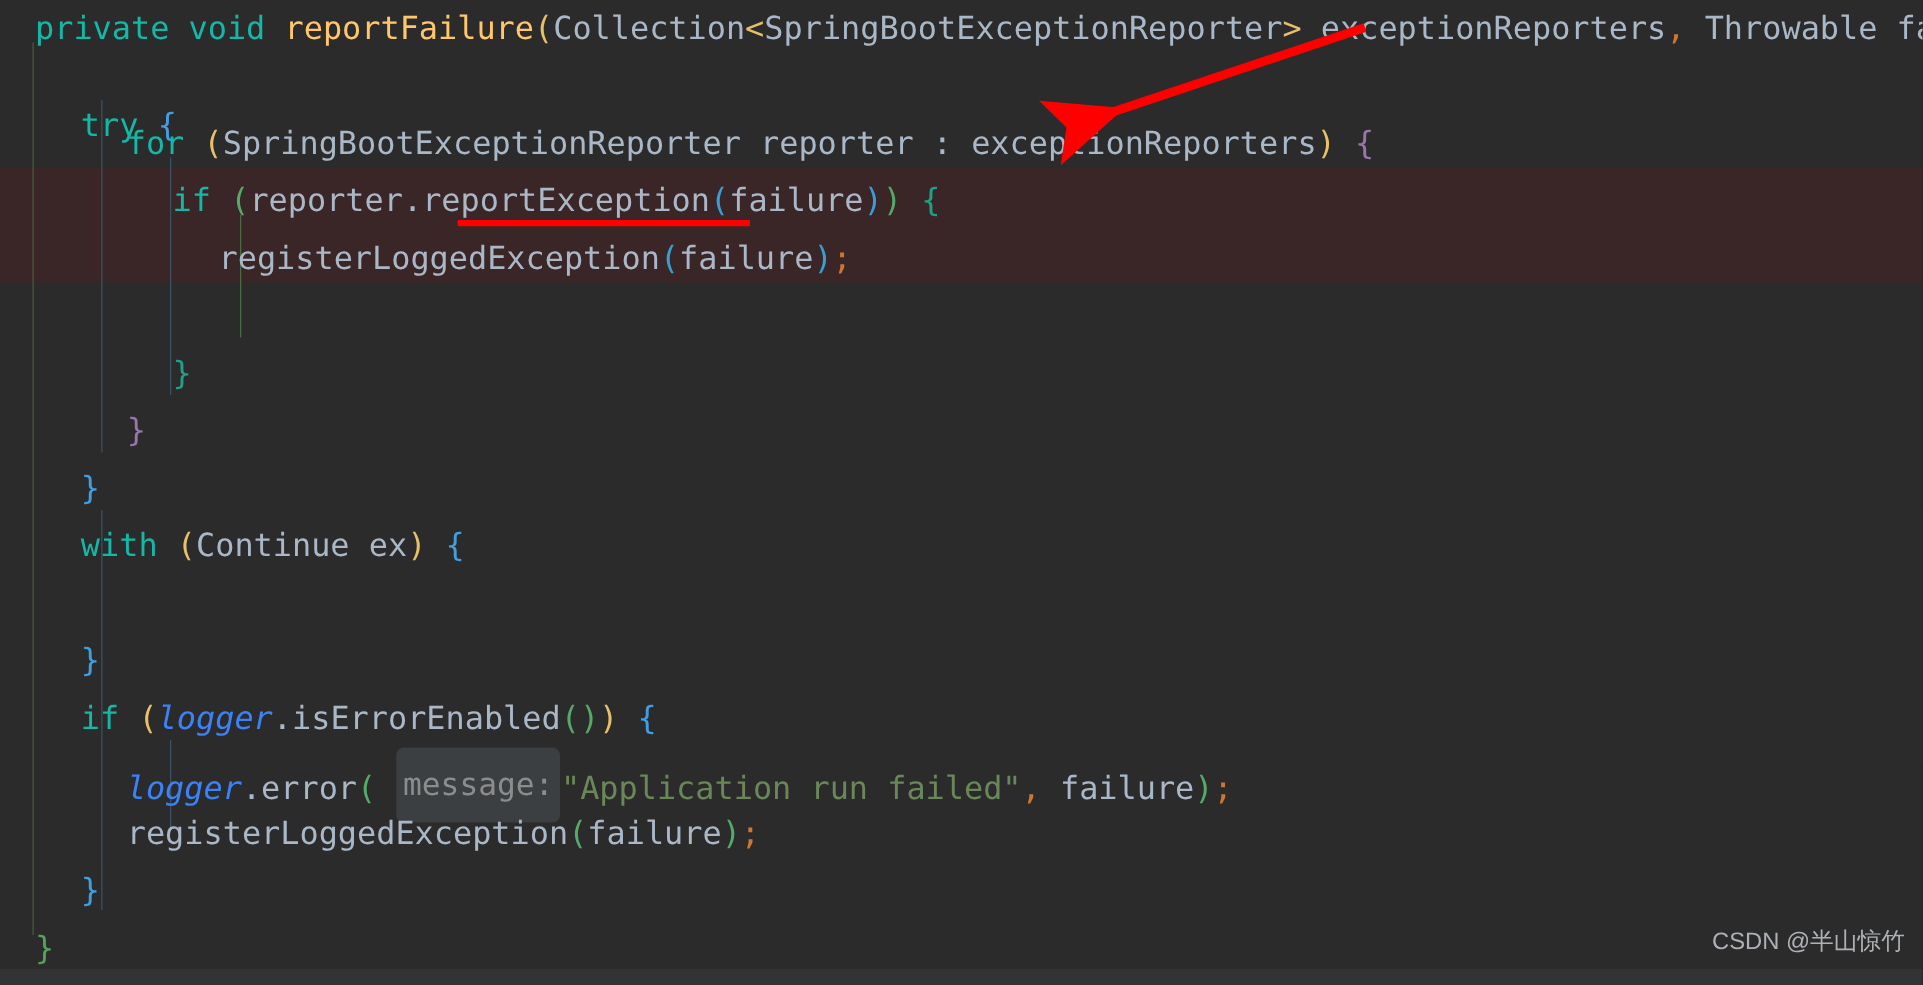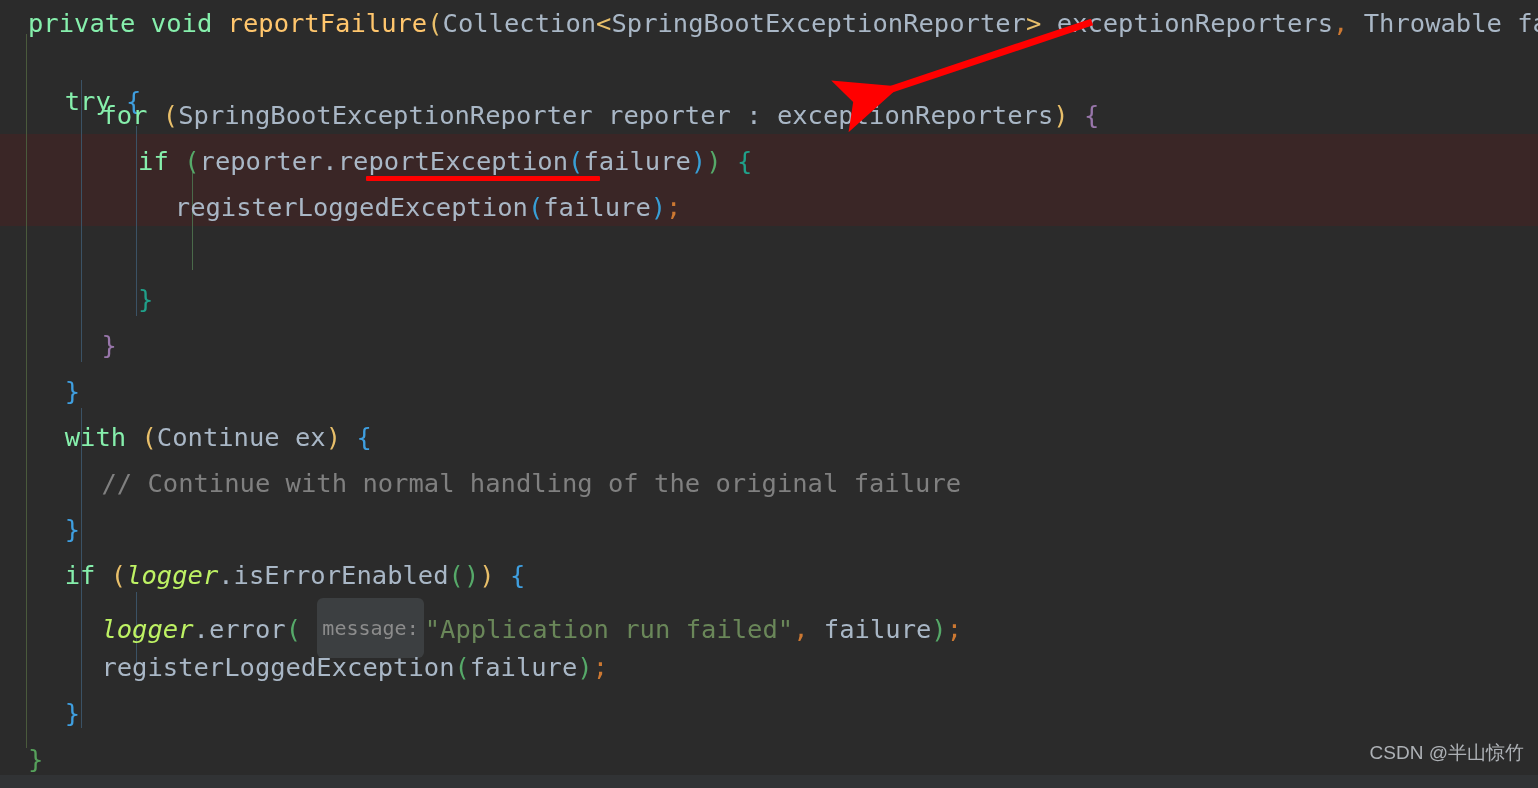--- a/index.html
+++ b/index.html
@@ -29,43 +29,43 @@
   .line{
     position:absolute;left:0;width:1538px;
     height:46px;line-height:46px;
     font-size:25.5px;
     letter-spacing:0px;
     white-space:pre;
     color:#a9b7c6;
   }
   .ind{display:inline-block;}
   
-  .kw     {color:#86efac;}
+  .kw     {color:#14b8a6;}
   .mdecl  {color:#ffc66d;}
   .type   {color:#a9b7c6;}
   .ident  {color:#a9b7c6;}
-  .field  {color:#bef264;font-style:italic;}
+  .field  {color:#3b82f6;font-style:italic;}
   .str    {color:#6a8759;}
   .cmt    {color:#808080;}
   .p-yel  {color:#e8bf6a;}
   .p-grn  {color:#56a969;}
   .p-blu2 {color:#389fd6;}
   .semi   {color:#cc7832;}
   .b-blue {color:#3f9fe0;}
   .b-pur  {color:#9876aa;}
   .b-tea  {color:#20a08a;}
   .b-grn2 {color:#56a15b;}
   
   .hint{
     display:inline-block;
     background:#3c3f41;
     color:#8c8c8c;
     border-radius:6px;
     padding:15px 5px;
-    font-size:20px;
+    font-size:25px;
     line-height:30px;
     vertical-align:3px;
     margin:0 1px;
   }
   
   .underline{
     position:absolute;
     background:#ff0000;
     height:5px;
     z-index:6;
@@ -108,21 +108,21 @@
   <div class="code-layer" id="code-layer">
       <div class="line" style="top: 0px;"><span class="ind" style="width: 28px;">&nbsp;</span><span class="kw">private</span><span class=""> </span><span class="kw">void</span><span class=""> </span><span class="mdecl">reportFailure</span><span class="p-yel">(</span><span class="type">Collection</span><span class="p-yel">&lt;</span><span class="type">SpringBootExceptionReporter</span><span class="p-yel">&gt;</span><span class="ident"> exceptionReporters</span><span class="semi">,</span><span class="type"> Throwable failure</span></div>
       <div class="line" style="top: 46px; margin-top: 32px;"><span class="ind" style="width: 64.7px;">&nbsp;</span><span class="kw">try</span><span class=""> </span><span class="b-blue">{</span></div>
       <div class="line" style="top: 92px;"><span class="ind" style="width: 101.4px;">&nbsp;</span><span class="kw">for</span><span class=""> </span><span class="p-yel">(</span><span class="type">SpringBootExceptionReporter reporter : exceptionReporters</span><span class="p-yel">)</span><span class=""> </span><span class="b-pur">{</span></div>
       <div class="line" style="top: 138px;"><span class="ind" style="width: 138.1px;">&nbsp;</span><span class="kw">if</span><span class=""> </span><span class="p-grn">(</span><span class="ident">reporter</span><span class="">.</span><span class="ident">reportException</span><span class="p-blu2">(</span><span class="ident">failure</span><span class="p-blu2">)</span><span class="p-grn">)</span><span class=""> </span><span class="b-tea">{</span></div>
       <div class="line" style="top: 184px;"><span class="ind" style="width: 174.8px;">&nbsp;</span><span class="ident">registerLoggedException</span><span class="p-blu2">(</span><span class="ident">failure</span><span class="p-blu2">)</span><span class="semi">;</span></div>
       <div class="line" style="top: 276px;"><span class="ind" style="width: 138.1px;">&nbsp;</span><span class="b-tea">}</span></div>
       <div class="line" style="top: 322px;"><span class="ind" style="width: 101.4px;">&nbsp;</span><span class="b-pur">}</span></div>
       <div class="line" style="top: 368px;"><span class="ind" style="width: 64.7px;">&nbsp;</span><span class="b-blue">}</span></div>
       <div class="line" style="top: 414px;"><span class="ind" style="width: 64.7px;">&nbsp;</span><span class="kw">with</span><span class=""> </span><span class="p-yel">(</span><span class="type">Continue ex</span><span class="p-yel">)</span><span class=""> </span><span class="b-blue">{</span></div>
-      <div class="line" style="top: 460px;"><span class="ind" style="width: 101.4px;">&nbsp;</span><span class="cmt">// Continue with normal handling of the original failure</span></div>
+      <div class="line" style="top: 460px;"><span class="ind" style="width: 101.4px;">&nbsp;</span></div>
       <div class="line" style="top: 506px;"><span class="ind" style="width: 64.7px;">&nbsp;</span><span class="b-blue">}</span></div>
       <div class="line" style="top: 552px;"><span class="ind" style="width: 64.7px;">&nbsp;</span><span class="kw">if</span><span class=""> </span><span class="p-yel">(</span><span class="field">logger</span><span class="">.</span><span class="ident">isErrorEnabled</span><span class="p-grn">(</span><span class="p-grn">)</span><span class="p-yel">)</span><span class=""> </span><span class="b-blue">{</span></div>
       <div class="line" style="top: 598px;"><span class="ind" style="width: 101.4px;">&nbsp;</span><span class="field">logger</span><span class="">.</span><span class="ident">error</span><span class="p-grn">(</span><span class=""> </span><span class="hint">message:</span><span class="str">"Application run failed"</span><span class="semi">,</span><span class="ident"> failure</span><span class="p-grn">)</span><span class="semi">;</span></div>
       <div class="line" style="top: 644px;"><span class="ind" style="width: 101.4px;">&nbsp;</span><span class="ident">registerLoggedException</span><span class="p-grn">(</span><span class="ident">failure</span><span class="p-grn">)</span><span class="semi">;</span></div>
       <div class="line" style="top: 690px;"><span class="ind" style="width: 64.7px;">&nbsp;</span><span class="b-blue">}</span></div>
       <div class="line" style="top: 736px;"><span class="ind" style="width: 28px;">&nbsp;</span><span class="b-grn2">}</span></div>
     </div>
 
   <div class="underline" id="ann-underline" style="left: 366px; top: 176px; width: 234px; height: 5px; background: rgb(255, 0, 0);"></div>
 

